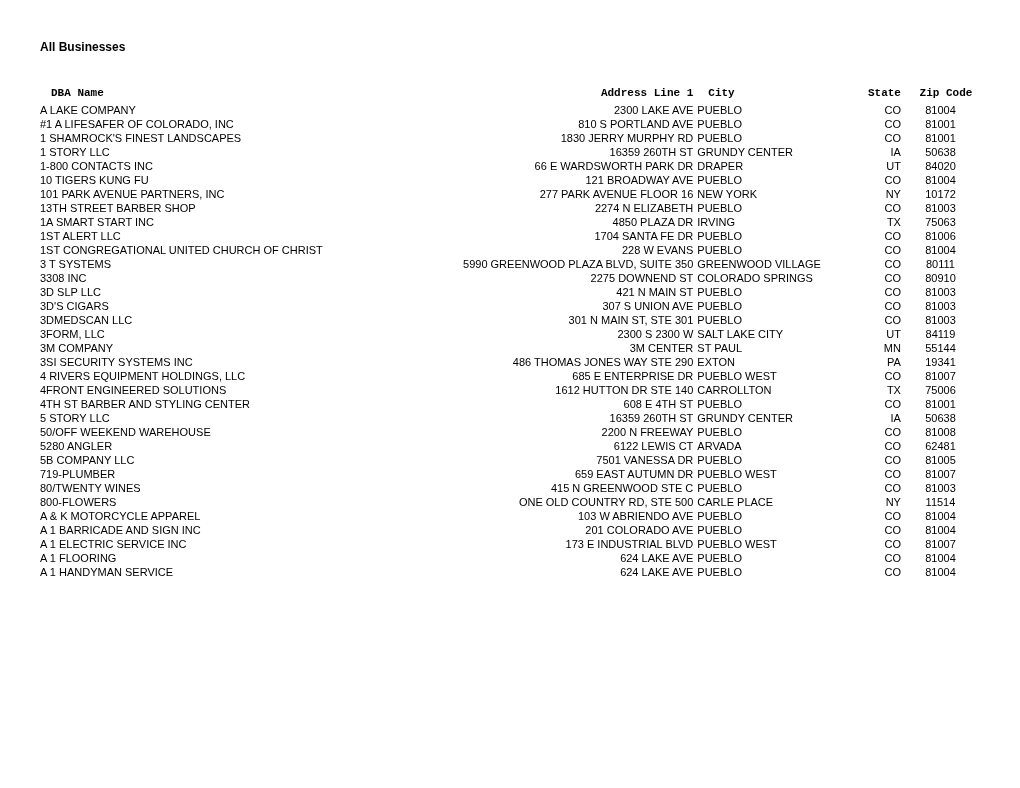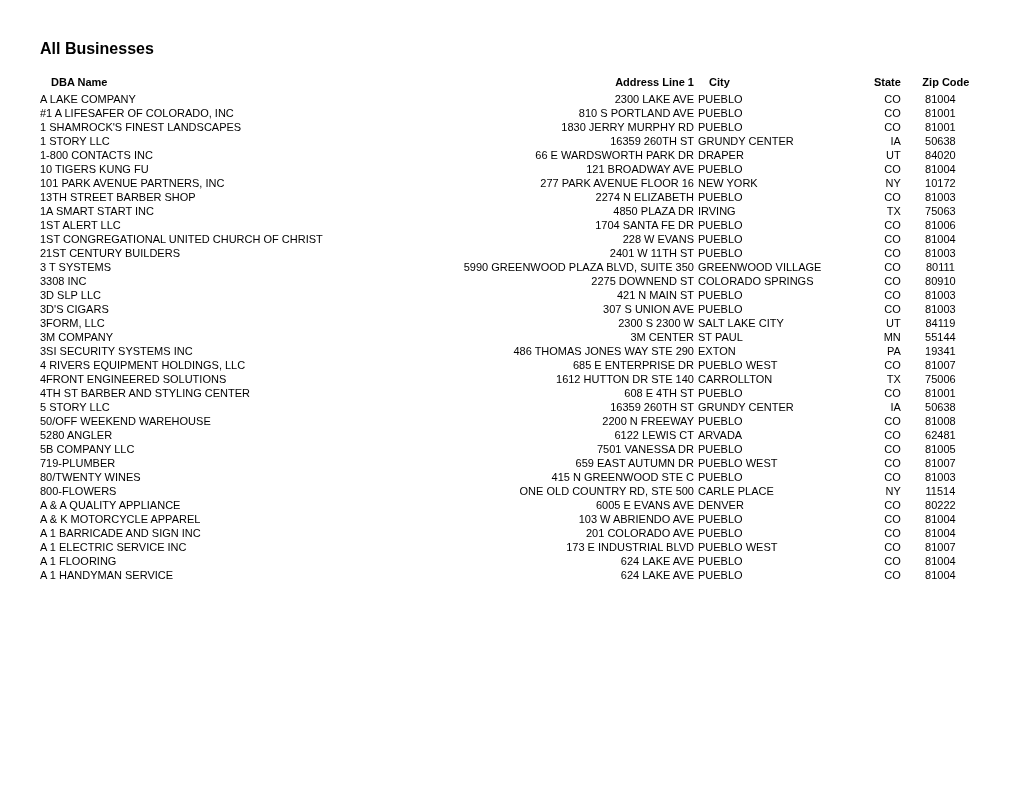--- a/index.html
+++ b/index.html
@@ -5,33 +5,34 @@
     * { margin: 0; padding: 0; box-sizing: border-box; }
     body {
       background: #fff;
       font-family: Arial, sans-serif;
       font-size: 11px;
       color: #000;
       padding: 40px 40px;
     }
     .page-title {
       font-weight: bold;
-      font-size: 16px;
-      margin-bottom: 16px;
+      font-size: 12px;
+      margin-bottom: 31px;
     }
     table {
       width: 100%;
       border-collapse: collapse;
     }
     thead tr th {
       font-weight: bold;
       font-size: 11px;
       text-align: left;
       padding: 2px 4px 4px 11px;
       border-bottom: none;
+      font-family: Liberation Mono, monospace;
     }
     tbody tr td {
       font-size: 11px;
       padding: 1px 4px 1px 0;
       vertical-align: top;
       white-space: nowrap;
     }
     .col-dba { width: 38%; }
     .col-addr { width: 32%; text-align: right; }
     .col-city { width: 17%; }
@@ -125,27 +126,20 @@
         <td class="col-zip">81006</td>
       </tr>
       <tr>
         <td class="col-dba">1ST CONGREGATIONAL UNITED CHURCH OF CHRIST</td>
         <td class="col-addr">228 W EVANS</td>
         <td class="col-city">PUEBLO</td>
         <td class="col-state">CO</td>
         <td class="col-zip">81004</td>
       </tr>
       <tr>
-        <td class="col-dba">21ST CENTURY BUILDERS</td>
-        <td class="col-addr">2401 W 11TH ST</td>
-        <td class="col-city">PUEBLO</td>
-        <td class="col-state">CO</td>
-        <td class="col-zip">81003</td>
-      </tr>
-      <tr>
         <td class="col-dba">3 T SYSTEMS</td>
         <td class="col-addr">5990 GREENWOOD PLAZA BLVD, SUITE 350</td>
         <td class="col-city">GREENWOOD VILLAGE</td>
         <td class="col-state">CO</td>
         <td class="col-zip">80111</td>
       </tr>
       <tr>
         <td class="col-dba">3308 INC</td>
         <td class="col-addr">2275 DOWNEND ST</td>
         <td class="col-city">COLORADO SPRINGS</td>
@@ -155,20 +149,27 @@
       <tr>
         <td class="col-dba">3D SLP LLC</td>
         <td class="col-addr">421 N MAIN ST</td>
         <td class="col-city">PUEBLO</td>
         <td class="col-state">CO</td>
         <td class="col-zip">81003</td>
       </tr>
       <tr>
         <td class="col-dba">3D'S CIGARS</td>
         <td class="col-addr">307 S UNION AVE</td>
+        <td class="col-city">PUEBLO</td>
+        <td class="col-state">CO</td>
+        <td class="col-zip">81003</td>
+      </tr>
+      <tr>
+        <td class="col-dba">3DMEDSCAN LLC</td>
+        <td class="col-addr">301 N MAIN ST, STE 301</td>
         <td class="col-city">PUEBLO</td>
         <td class="col-state">CO</td>
         <td class="col-zip">81003</td>
       </tr>
       <tr>
         <td class="col-dba">3FORM, LLC</td>
         <td class="col-addr">2300 S 2300 W</td>
         <td class="col-city">SALT LAKE CITY</td>
         <td class="col-state">UT</td>
         <td class="col-zip">84119</td>
@@ -251,27 +252,20 @@
         <td class="col-zip">81003</td>
       </tr>
       <tr>
         <td class="col-dba">800-FLOWERS</td>
         <td class="col-addr">ONE OLD COUNTRY RD, STE 500</td>
         <td class="col-city">CARLE PLACE</td>
         <td class="col-state">NY</td>
         <td class="col-zip">11514</td>
       </tr>
       <tr>
-        <td class="col-dba">A &amp; A QUALITY APPLIANCE</td>
-        <td class="col-addr">6005 E EVANS AVE</td>
-        <td class="col-city">DENVER</td>
-        <td class="col-state">CO</td>
-        <td class="col-zip">80222</td>
-      </tr>
-      <tr>
         <td class="col-dba">A &amp; K MOTORCYCLE APPAREL</td>
         <td class="col-addr">103 W ABRIENDO AVE</td>
         <td class="col-city">PUEBLO</td>
         <td class="col-state">CO</td>
         <td class="col-zip">81004</td>
       </tr>
       <tr>
         <td class="col-dba">A 1 BARRICADE AND SIGN INC</td>
         <td class="col-addr">201 COLORADO AVE</td>
         <td class="col-city">PUEBLO</td>

